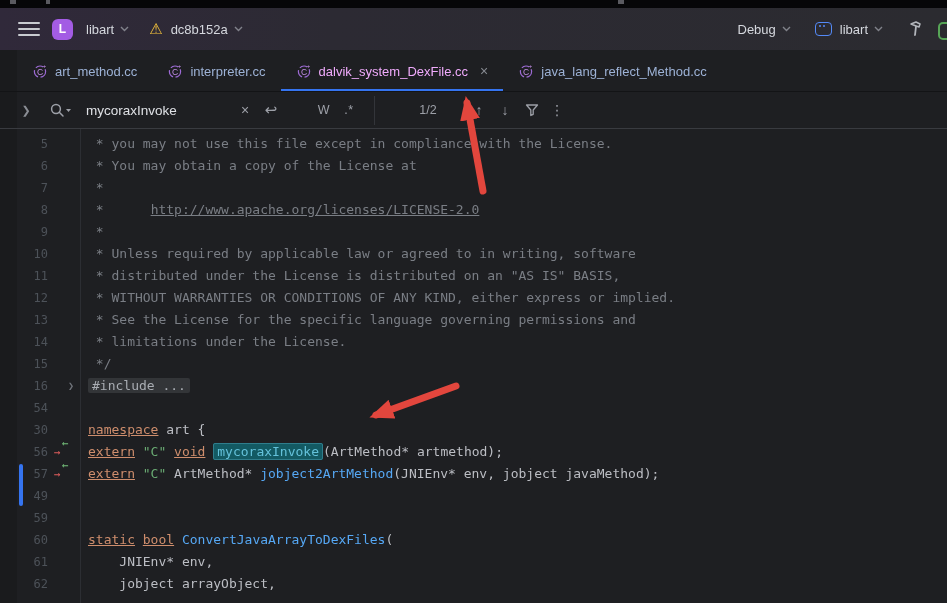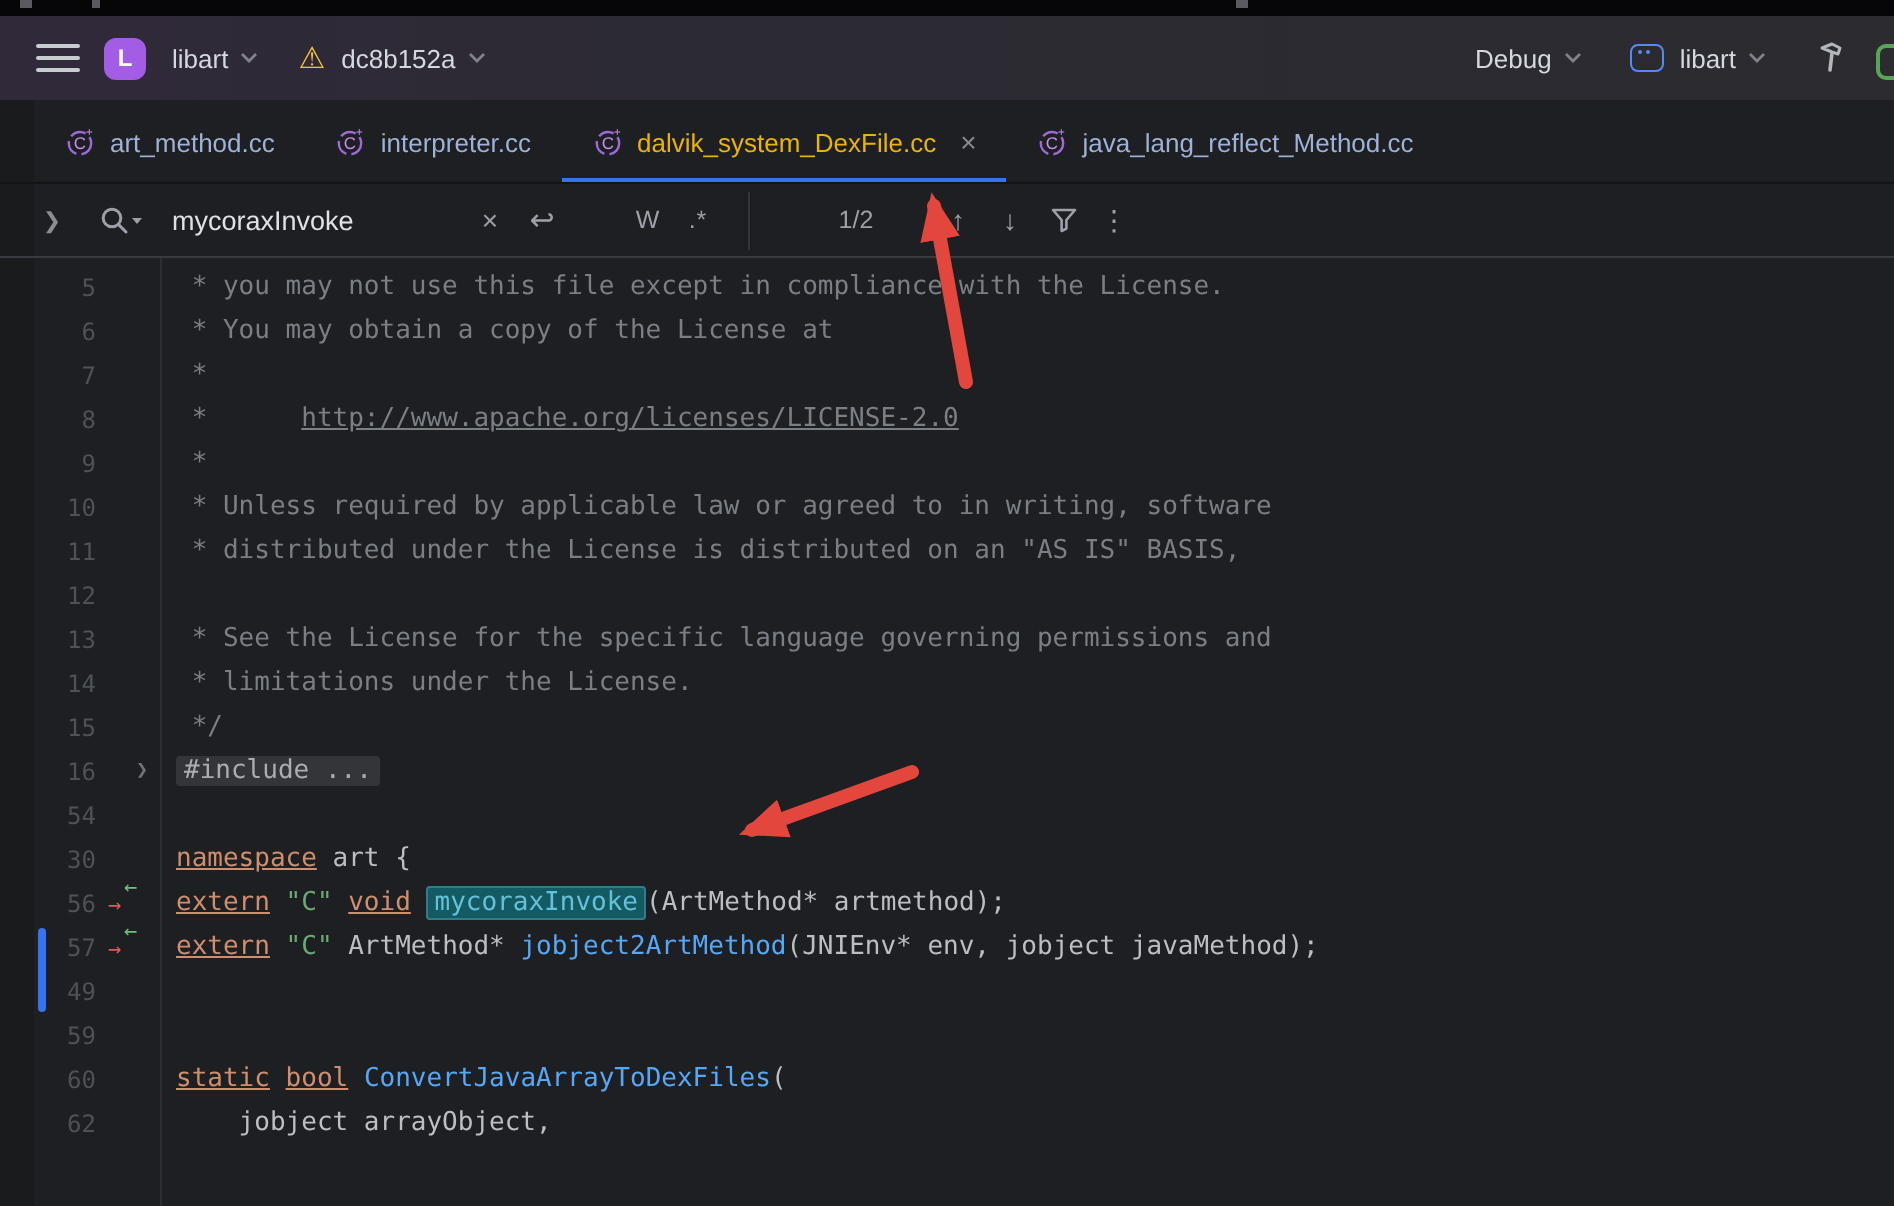--- a/index.html
+++ b/index.html
@@ -35,21 +35,21 @@
 
   
   .left-strip{position:absolute;left:0;top:50px;width:17px;height:553px;background:var(--strip-bg);z-index:1;}
 
   
   .tabbar{position:absolute;left:0;top:50px;width:947px;height:42px;background:var(--editor-bg);}
   .tabbar-border{position:absolute;left:0;top:91px;width:947px;height:1px;background:#131416;z-index:2;}
   .tab-strip{position:absolute;left:17px;top:0;height:42px;display:flex;}
   .tab{display:flex;align-items:center;gap:7px;padding:0 15px;font-size:13px;color:#9DB2D6;cursor:pointer;height:42px;}
   .tab.active{box-shadow:inset 0 -3px 0 var(--accent);}
-  .tab.active .tlabel{color:#eab308;}
+  .tab.active .tlabel{color:#f0abfc;}
   .tclose{color:#868A91;font-size:14px;margin-left:5px;line-height:1;}
   .cc-icon{flex:0 0 auto;}
 
   
   .searchrow{position:absolute;left:0;top:92px;width:947px;height:37px;background:var(--editor-bg);}
   .searchrow-border{position:absolute;left:0;top:128px;width:947px;height:1px;background:#393B40;z-index:2;}
   .sr{position:absolute;top:0;height:36px;display:flex;align-items:center;justify-content:center;color:var(--ui-gray);}
   .sr-expand{left:18px;width:16px;font-size:11px;color:#8a8d94;cursor:pointer;}
   .sr-searchicon{left:48px;width:26px;cursor:pointer;}
   .sr-input{position:absolute;left:86px;top:0;height:36px;width:148px;background:transparent;border:none;outline:none;
@@ -240,20 +240,21 @@
       <div class="line">
         <span class="num">10</span>
         <span class="ltext"><span class="cmt"> * Unless required by applicable law or agreed to in writing, software</span></span>
       </div>
       <div class="line">
         <span class="num">11</span>
         <span class="ltext"><span class="cmt"> * distributed under the License is distributed on an "AS IS" BASIS,</span></span>
       </div>
       <div class="line">
         <span class="num">12</span>
+        <span class="ltext"><span class="cmt"> * WITHOUT WARRANTIES OR CONDITIONS OF ANY KIND, either express or implied.</span></span>
       </div>
       <div class="line">
         <span class="num">13</span>
         <span class="ltext"><span class="cmt"> * See the License for the specific language governing permissions and</span></span>
       </div>
       <div class="line">
         <span class="num">14</span>
         <span class="ltext"><span class="cmt"> * limitations under the License.</span></span>
       </div>
       <div class="line">
@@ -292,20 +293,24 @@
       <div class="line">
         <span class="num">49</span>
       </div>
       <div class="line">
         <span class="num">59</span>
         <span class="ltext"></span>
       </div>
       <div class="line">
         <span class="num">60</span>
         <span class="ltext"><span class="kw">static</span><span class="pl"> </span><span class="kw">bool</span><span class="pl"> </span><span class="fn">ConvertJavaArrayToDexFiles</span><span class="pl">(</span></span>
+      </div>
+      <div class="line">
+        <span class="num">61</span>
+        <span class="ltext"><span class="pl">    JNIEnv* env,</span></span>
       </div>
       <div class="line">
         <span class="num">62</span>
         <span class="ltext"><span class="pl">    jobject arrayObject,</span></span>
       </div>
     </div>
 </div>
 
 <svg class="anno" width="947" height="603" viewBox="0 0 947 603">
   <defs>

